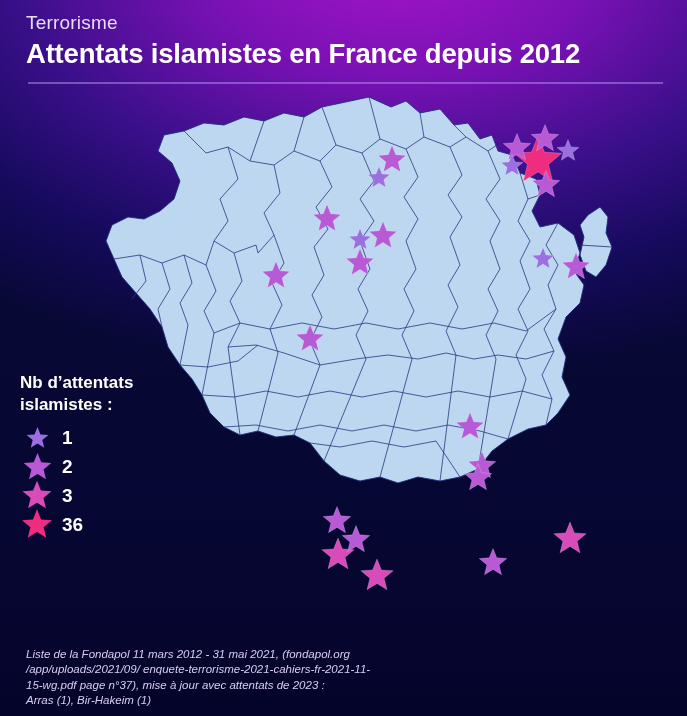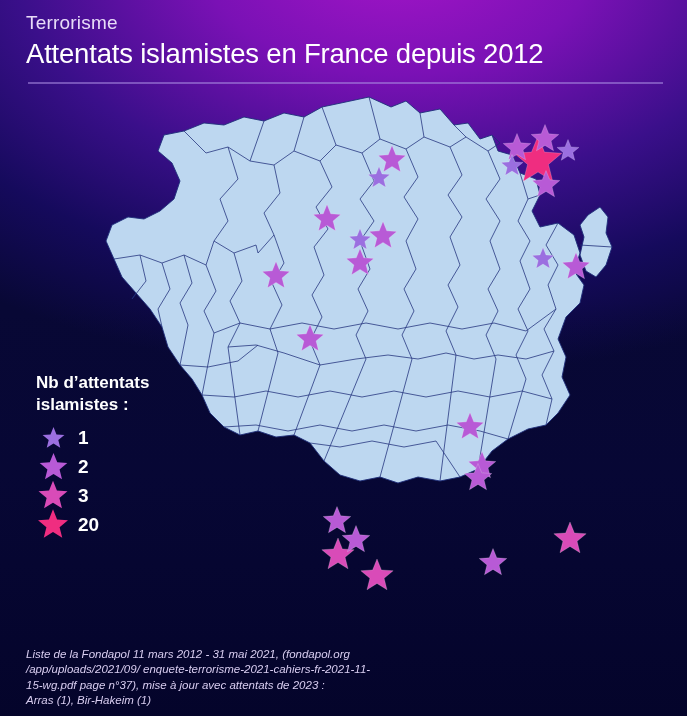--- a/index.html
+++ b/index.html
@@ -42,21 +42,21 @@
   .kicker {
     color: #e8dcf8;
     font-size: 19px;
     letter-spacing: 0.2px;
     margin: 4px 0 2px 0;
     font-weight: 400;
   }
   .title {
     color: #ffffff;
     font-size: 27.5px;
-    font-weight: normal;
+    font-weight: bold;
     letter-spacing: -0.2px;
     margin: 4px 0 12px 0;
     white-space: nowrap;
   }
   .title-rule {
     height: 2px;
     width: 635px;
     background: rgba(170,140,225,0.55);
     margin-left: 2px;
   }
@@ -75,21 +75,21 @@
     stroke-width: 0.9;
   }
   .corsica {
     fill: #bdd7f0;
     stroke: #1f2f7a;
     stroke-width: 0.9;
   }
 
   .legend {
     position: absolute;
-    left: 36px;
+    left: 20px;
     top: 372px;
     z-index: 7;
     color: #ffffff;
   }
   .legend-title {
     font-size: 17px;
     font-weight: bold;
     line-height: 1.28;
     margin-bottom: 8px;
     white-space: pre-line;
@@ -276,21 +276,21 @@
             </svg>
           </div>
           <div class="legend-label">3</div>
         </div>
         <div class="legend-row">
           <div class="legend-star">
             <svg class="star-svg" width="54" height="54" viewBox="0 0 54 54">
               <path d="M27.00,2.00 L33.47,18.10 L50.78,19.27 L37.46,30.40 L41.69,47.23 L27.00,38.00 L12.31,47.23 L16.54,30.40 L3.22,19.27 L20.53,18.10 Z" fill="#ef2d80"></path>
             </svg>
           </div>
-          <div class="legend-label">20</div>
+          <div class="legend-label">36</div>
         </div>
       </div>
   </div>
 
   <div class="footnote">Liste de la Fondapol 11 mars 2012 - 31 mai 2021, (fondapol.org
 /app/uploads/2021/09/ enquete-terrorisme-2021-cahiers-fr-2021-11-
 15-wg.pdf page n°37), mise à jour avec attentats de 2023 :
 Arras (1), Bir-Hakeim (1)</div>
 
 </div>

